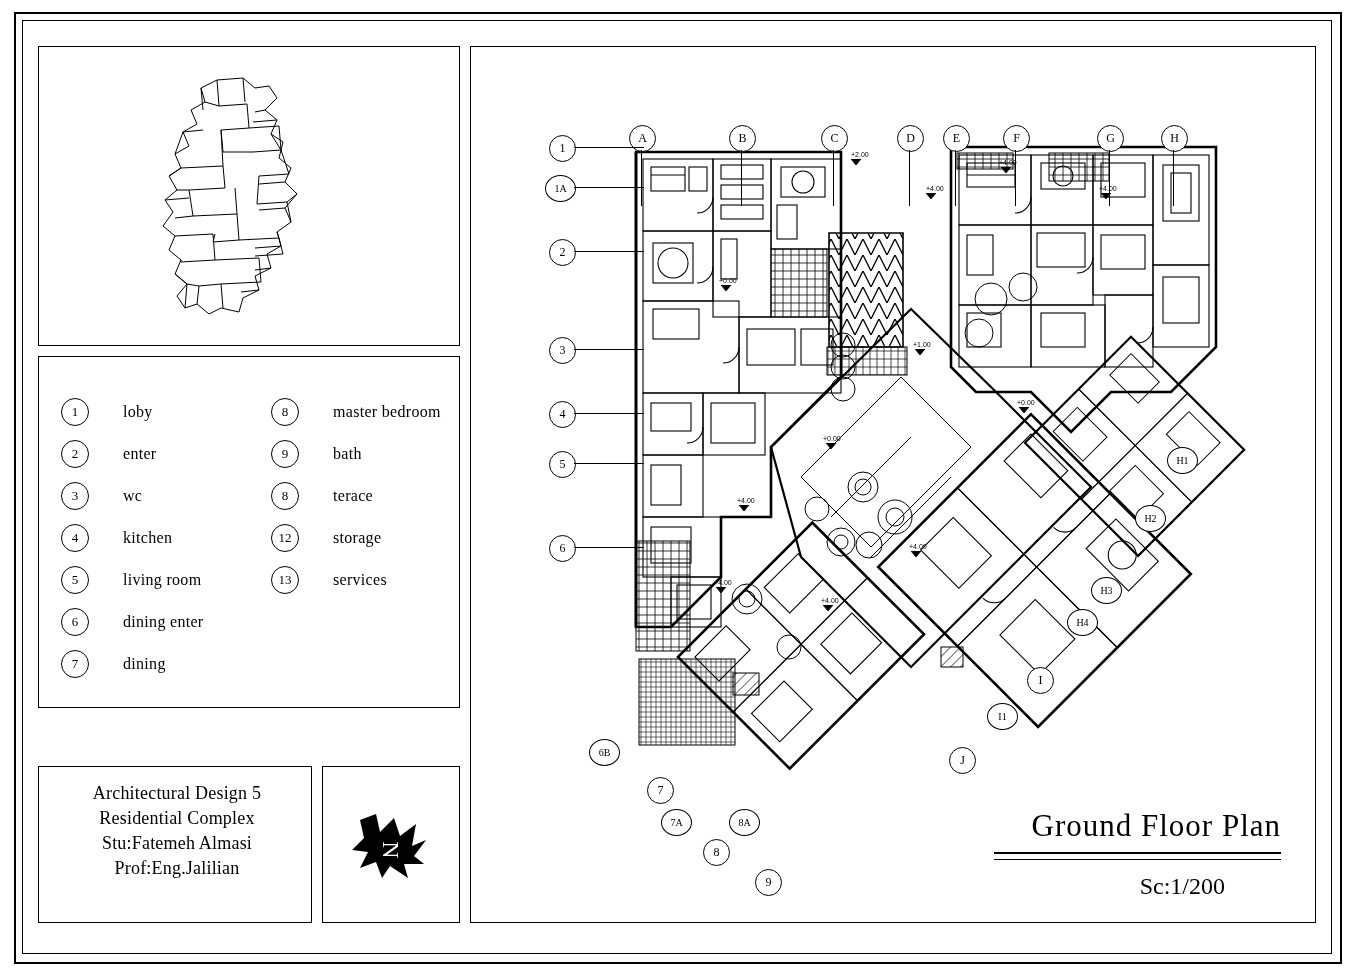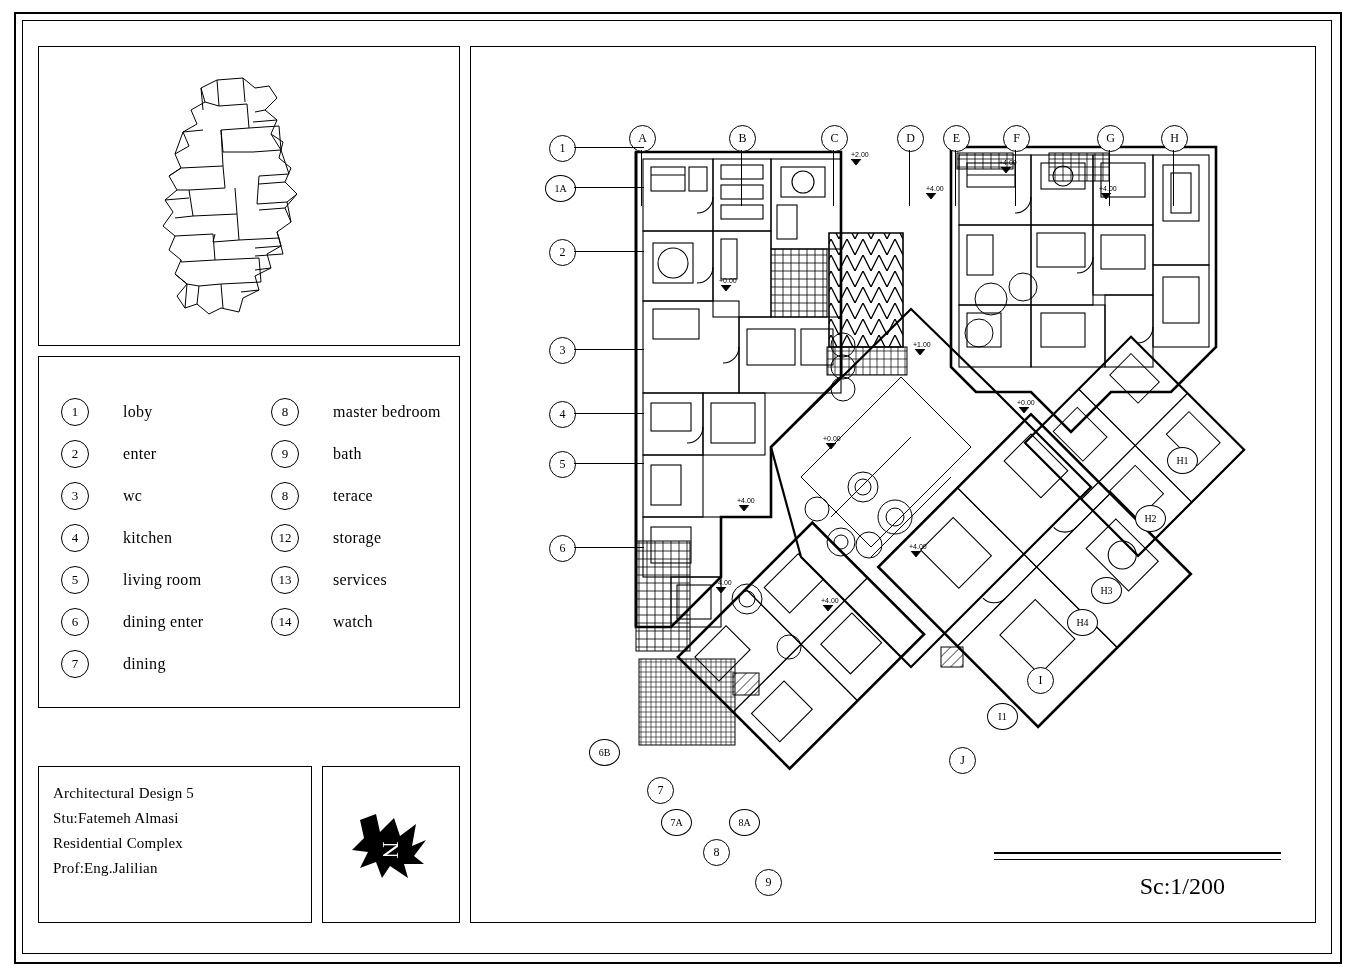--- a/index.html
+++ b/index.html
@@ -21,21 +21,21 @@
 
   
   .legend-cols{position:absolute;left:0;top:0;width:100%;height:100%;display:flex;padding:38px 0 0 0;box-sizing:border-box;}
   .legend-col{flex:1;display:flex;flex-direction:column;gap:8px;padding-left:22px;}
   .legend-row{display:flex;align-items:center;height:34px;}
   .num-circle{width:26px;height:26px;border:1.5px solid #000;border-radius:50%;display:flex;align-items:center;justify-content:center;font-size:13px;font-family:"Liberation Serif",serif;flex:0 0 auto;}
   .legend-label{margin-left:34px;font-size:16px;letter-spacing:.3px;}
 
   
   .tb-lines{padding:14px 10px 0 14px;}
-  .tb-lines div{font-size:15px;line-height:25px;letter-spacing:.2px;}
+  .tb-lines div{font-size:18px;line-height:25px;letter-spacing:.2px;text-align:center;}
   .logo{position:absolute;left:14px;bottom:-10px;width:250px;height:48px;}
   .logo-txt{position:absolute;left:54px;top:6px;font-size:23px;font-weight:bold;letter-spacing:2px;color:#111;font-family:"Liberation Sans",sans-serif;}
   .logo-sub{position:absolute;left:56px;top:30px;font-size:10px;letter-spacing:4px;color:#b9b9b9;font-family:"Liberation Sans",sans-serif;}
   .logo-c{position:absolute;left:214px;top:2px;font-size:12px;color:#333;}
 
   
   .north{position:absolute;left:50%;top:50%;transform:translate(-50%,-50%);}
 
   
   .plan-title{position:absolute;right:34px;bottom:78px;font-size:31px;letter-spacing:1px;}
@@ -149,33 +149,29 @@
             <span class="legend-label">terace</span>
           </div>
         <div class="legend-row">
             <span class="num-circle">12</span>
             <span class="legend-label">storage</span>
           </div>
         <div class="legend-row">
             <span class="num-circle">13</span>
             <span class="legend-label">services</span>
           </div>
-        <div class="legend-row">
-            <span class="num-circle">14</span>
-            <span class="legend-label">watch</span>
-          </div>
       </div>
     </div>
   </div>
 
   <div class="panel" id="title-block">
     <div class="tb-lines">
       <div>Architectural Design 5</div>
+      <div>Residential Complex</div>
       <div>Stu:Fatemeh Almasi</div>
-      <div>Residential Complex</div>
       <div>Prof:Eng.Jalilian</div>
     </div>
   </div>
 
   <div class="panel" id="north-block">
     <svg class="north" width="90" height="78" viewBox="0 0 90 78">
       <polygon points="14,14 30,8 34,26 48,12 54,30 70,18 66,40 80,34 68,50 78,58 58,58 62,72 44,60 36,72 30,56 14,62 22,46 6,44 18,32" fill="#000"></polygon>
       <text x="45" y="52" font-family="Liberation Serif, serif" font-size="24" fill="#fff" text-anchor="middle" transform="rotate(90 45 44)">N</text>
     </svg>
   </div>
@@ -439,17 +435,18 @@
     <div class="bub m" style="left:516px;top:656px;">I1</div>
 
     <div class="bub m" style="left:118px;top:692px;">6B</div>
     <div class="bub s" style="left:176px;top:730px;">7</div>
     <div class="bub m" style="left:190px;top:762px;">7A</div>
     <div class="bub s" style="left:232px;top:792px;">8</div>
     <div class="bub m" style="left:258px;top:762px;">8A</div>
     <div class="bub s" style="left:284px;top:822px;">9</div>
     <div class="bub s" style="left:478px;top:700px;">J</div>
 
+    <div class="plan-title">Ground Floor Plan</div>
     <div class="plan-rule"></div>
     <div class="plan-rule2"></div>
     <div class="plan-scale">Sc:1/200</div>
   </div>
 </div>
 
 </body></html>

